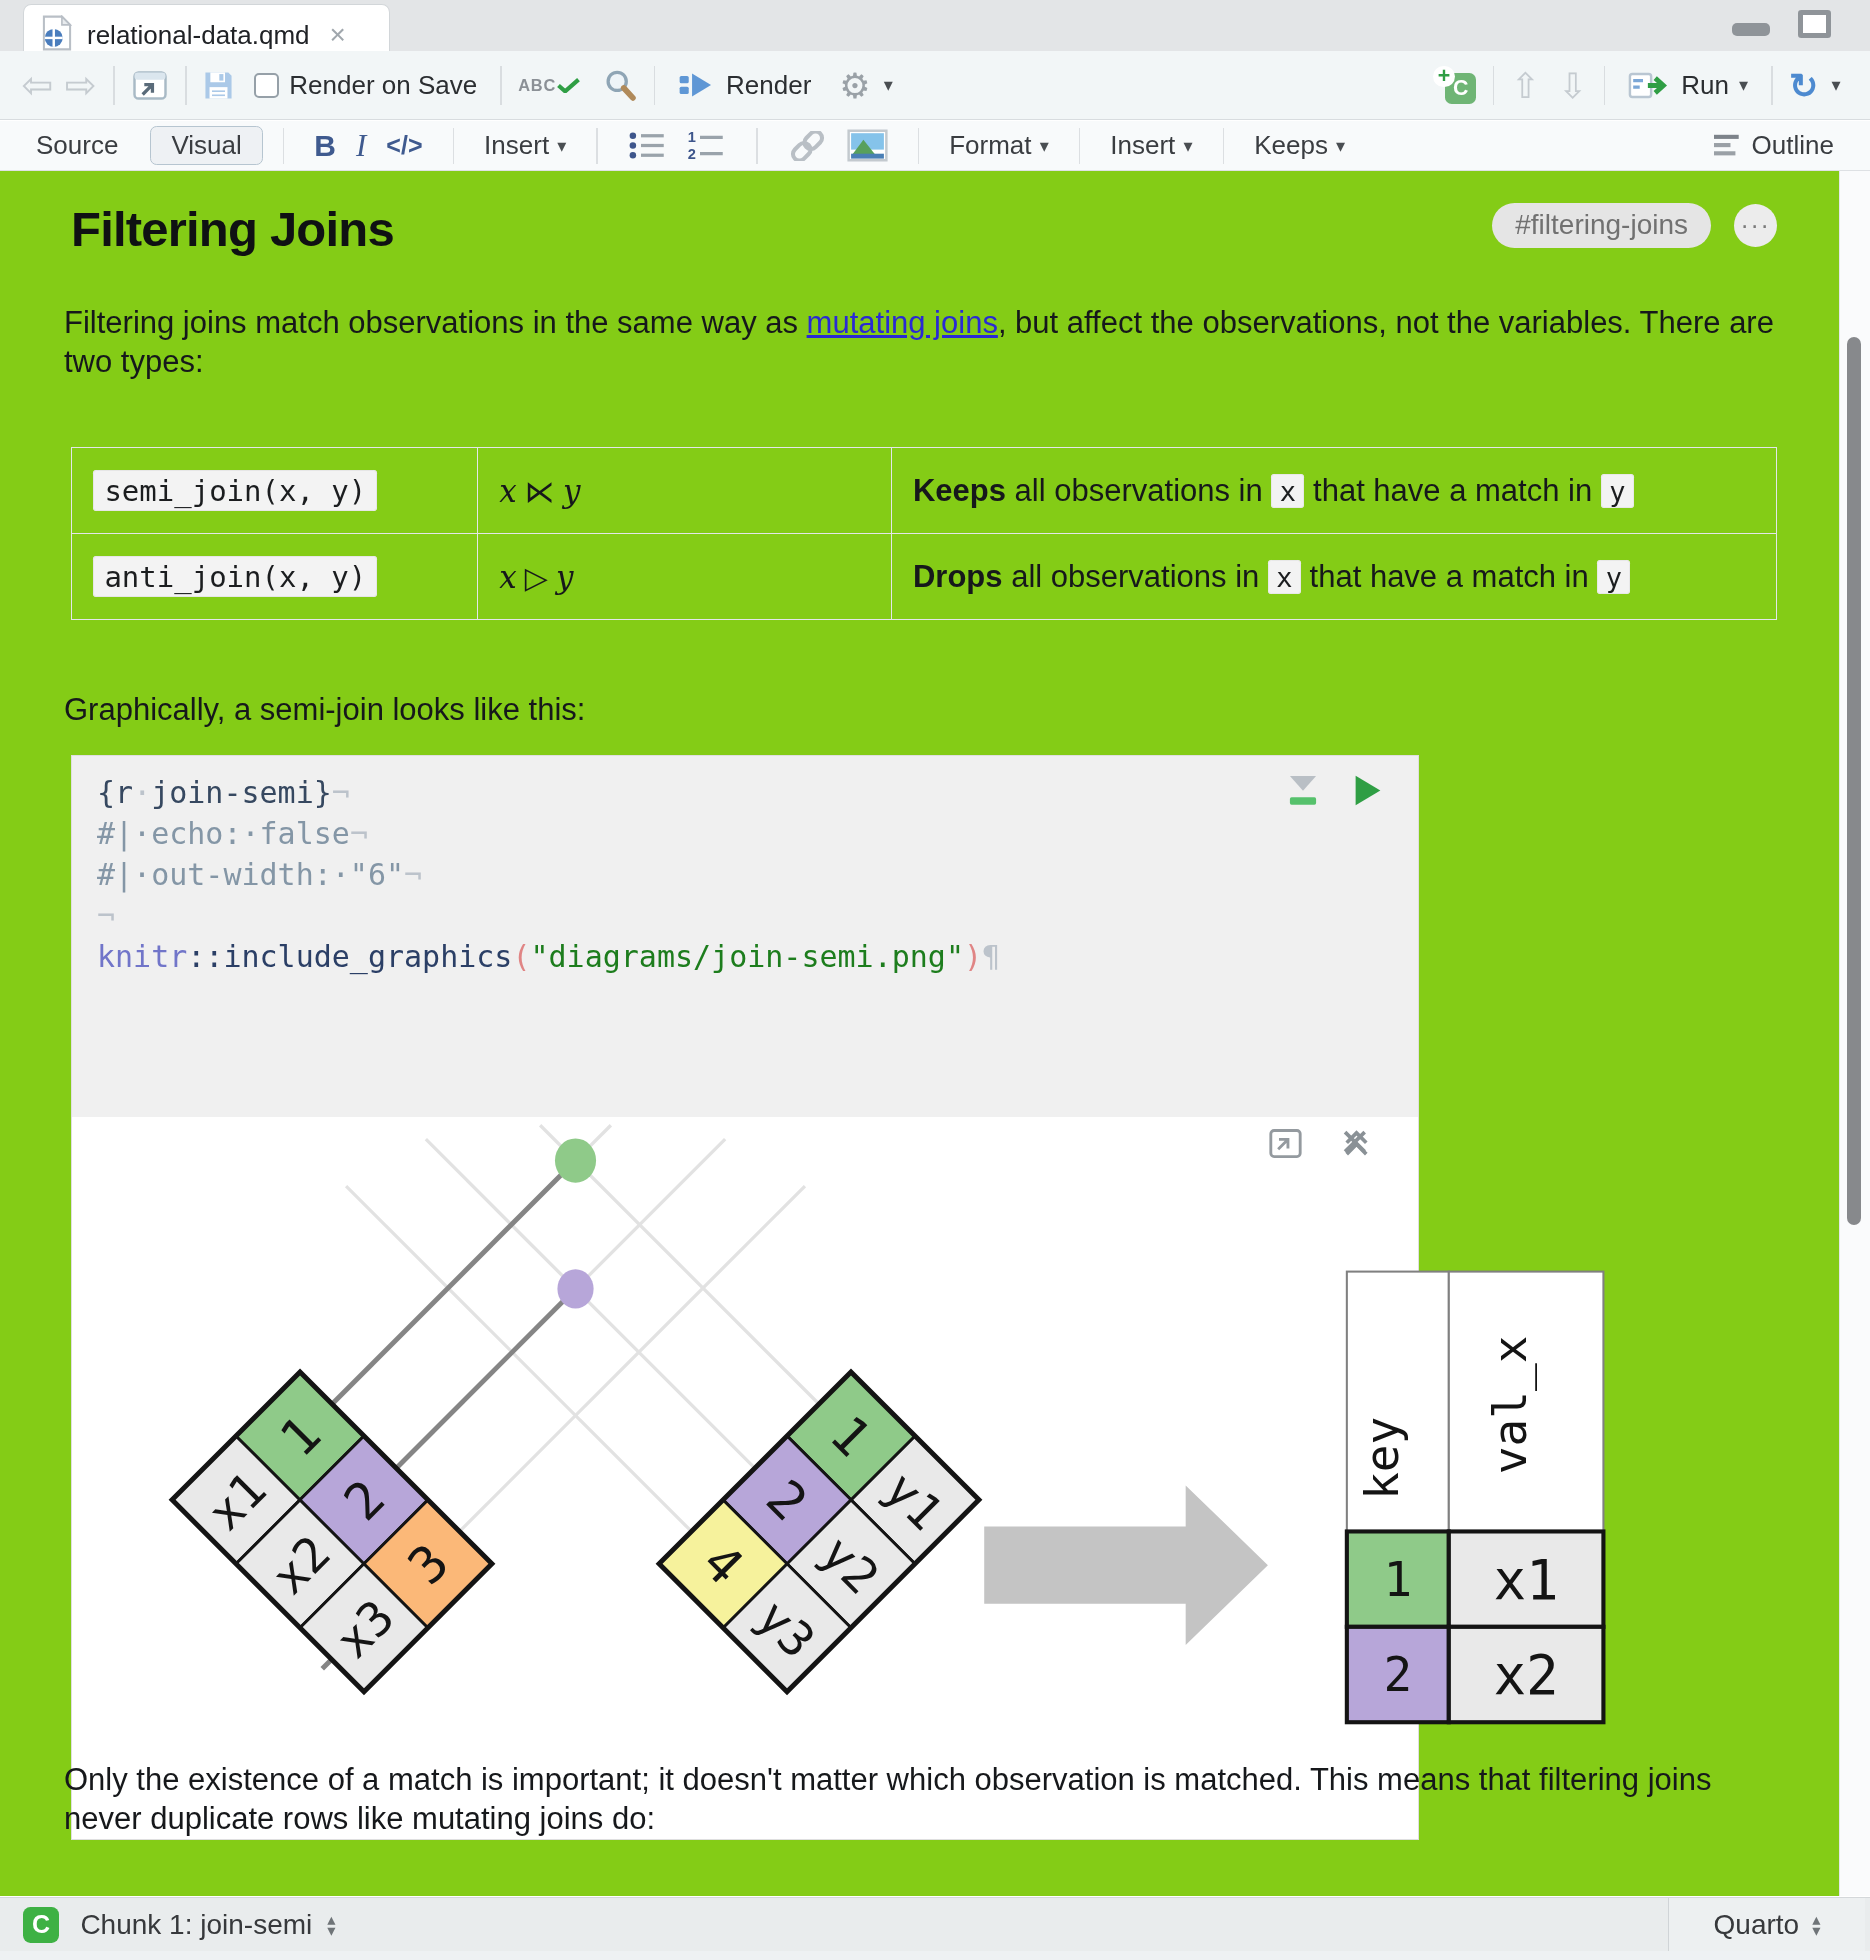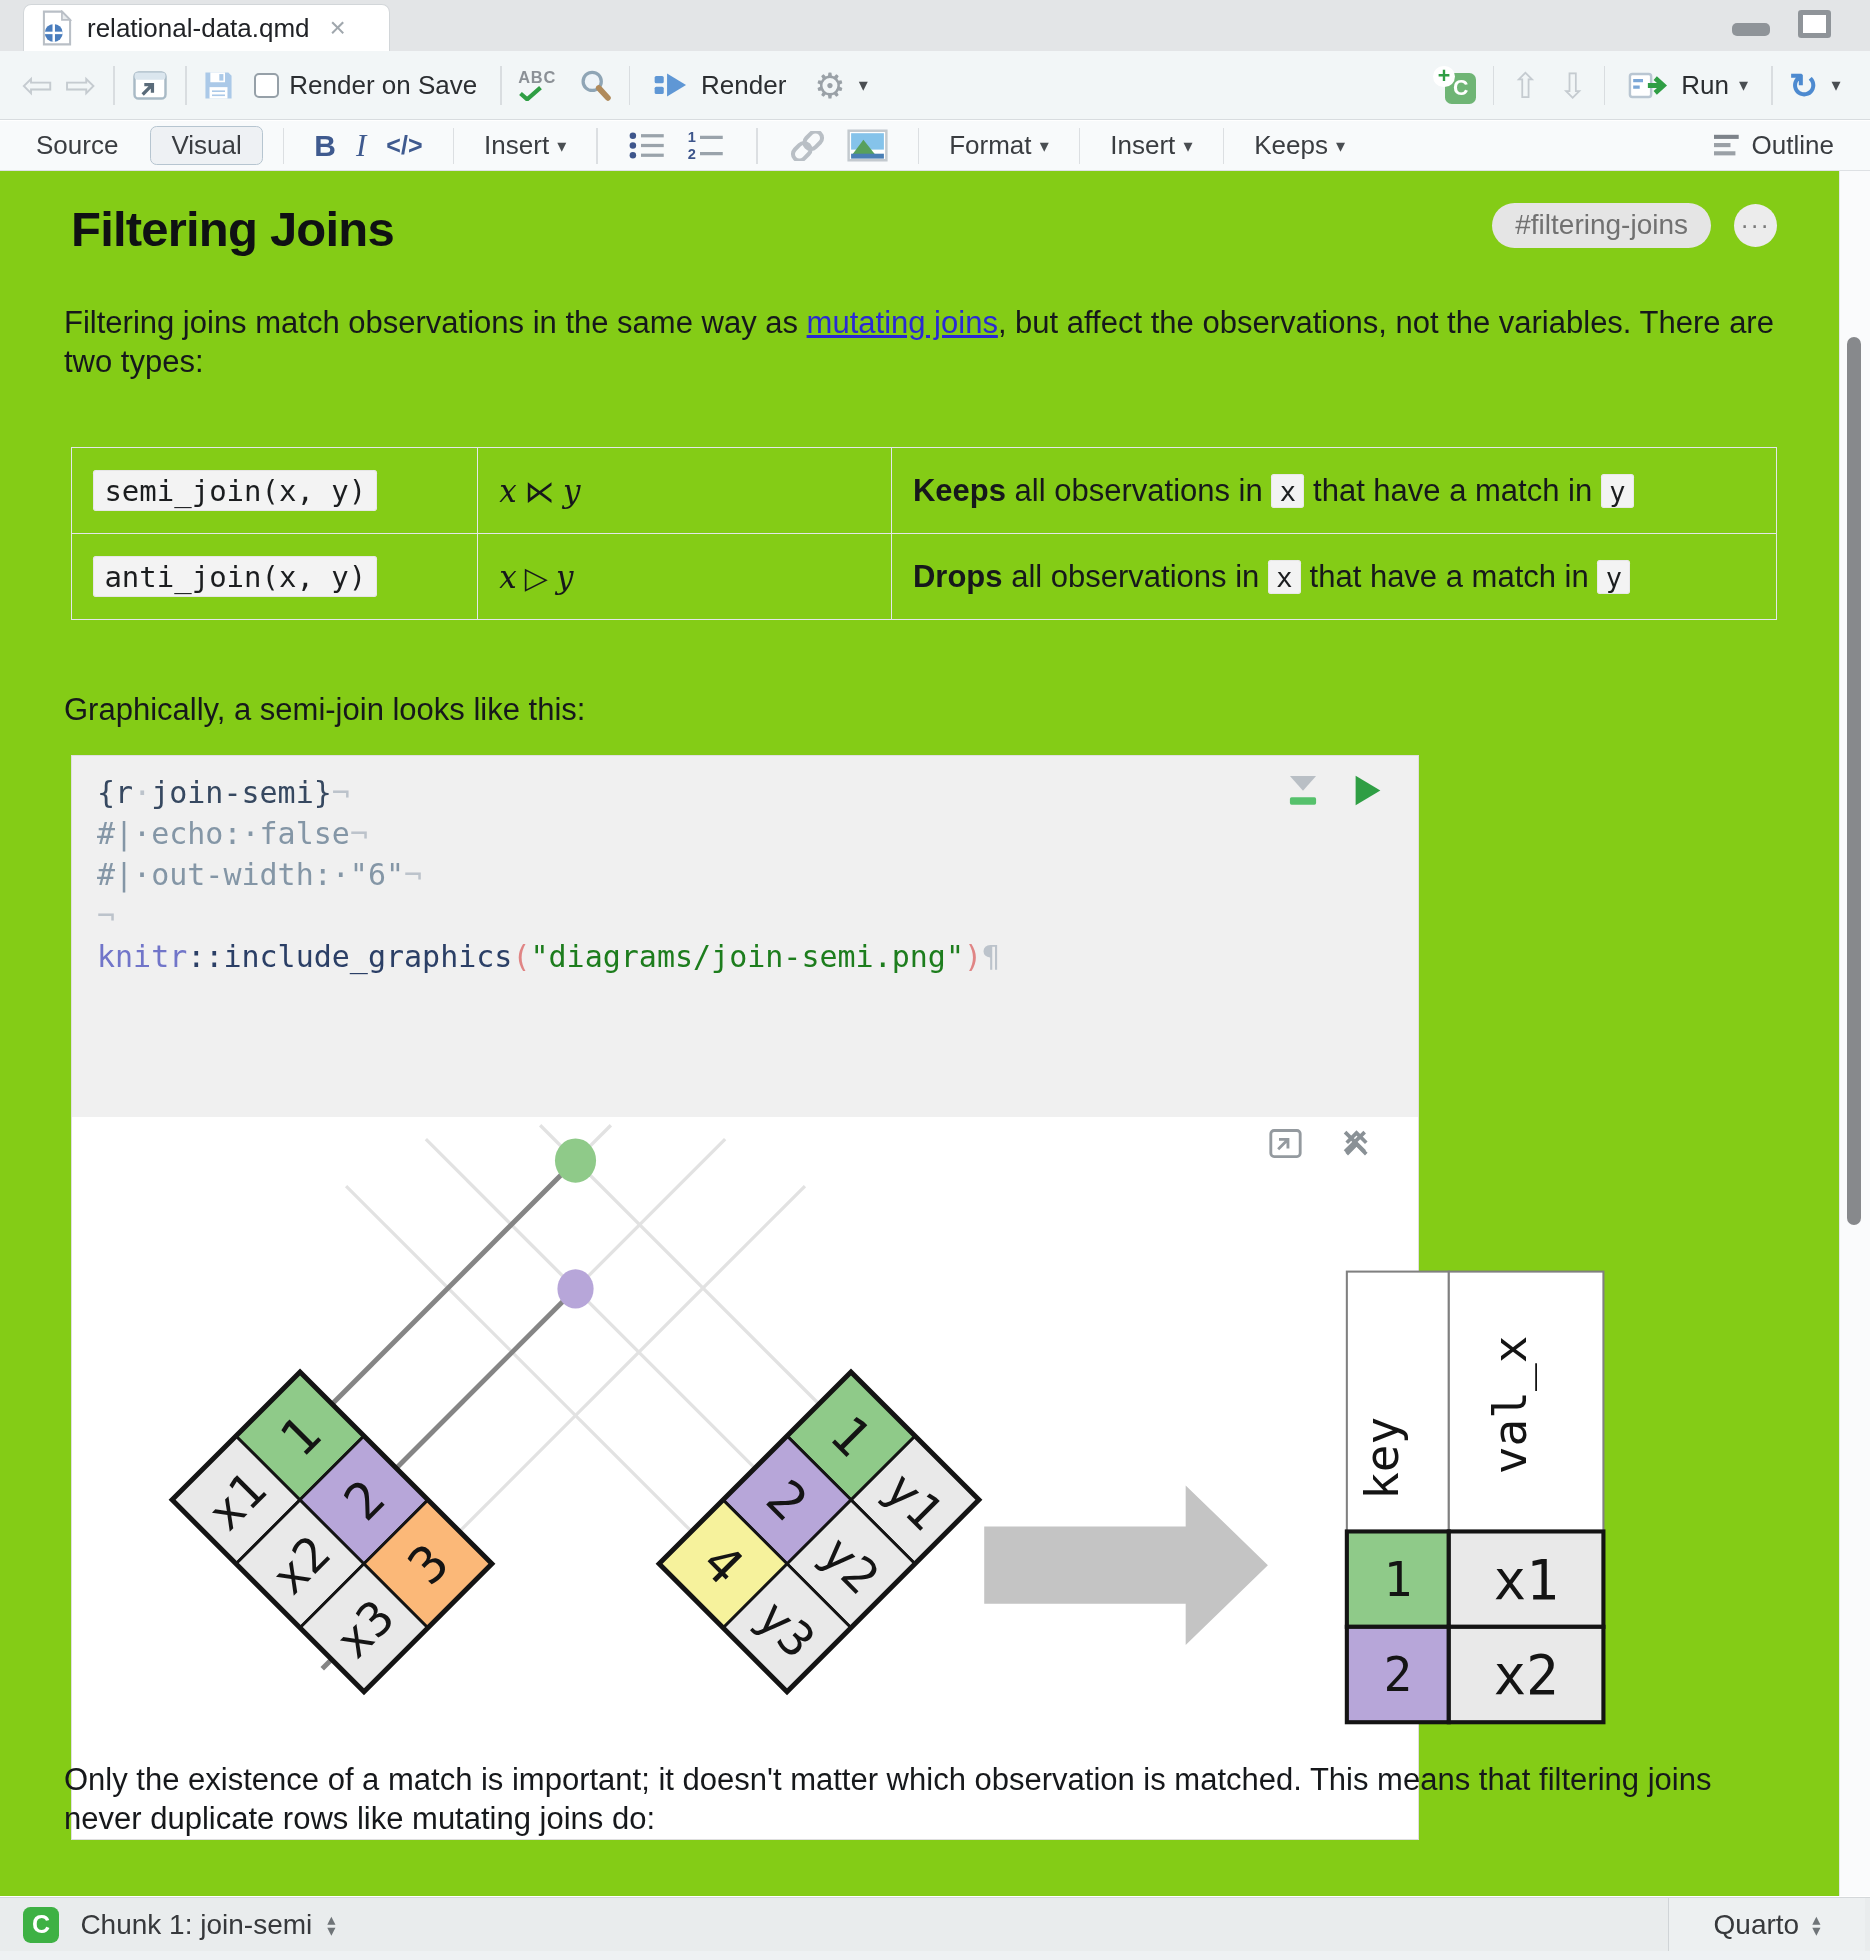--- a/index.html
+++ b/index.html
@@ -1,31 +1,31 @@
 <!DOCTYPE html>
 <html style="font-size:13px"><head>
 <meta charset="utf-8">
 <style>
   html,body{margin:0;padding:0;background:#d6d9db;}
   #root{position:relative;width:1870px;height:1961px;background:#ffffff;overflow:hidden;
         font-family:"Liberation Sans",sans-serif;}
   
   .tabbar{position:absolute;left:0;top:0;width:1870px;height:51px;background:#e3e5e7;border-bottom:0.8px solid #cdd1d4;}
-  .tab{position:absolute;left:23px;top:4.1px;width:367px;height:47px;background:#ffffff;border:0.8px solid #d2d6d9;border-bottom:none;border-radius:8.2px 8.2px 0 0;display:flex;align-items:center;gap:15px;padding:0 18px;box-sizing:border-box;}
+  .tab{position:absolute;left:23px;top:4.1px;width:367px;height:47px;background:#ffffff;border:0.8px solid #d2d6d9;border-bottom:none;border-radius:8.2px 8.2px 0 0;display:flex;align-items:flex-end;gap:15px;padding:0 18px;box-sizing:border-box;}
   .tab-title{font-size:26px;color:#202226;}
   .tab-close{font-size:28px;color:#a0a7ad;margin-left:5px;}
   .win-min{position:absolute;right:100px;top:23px;width:38px;height:13px;background:#8f9499;border-radius:5px;}
   .win-max{position:absolute;right:39px;top:10px;width:33px;height:28px;border:5px solid #8f9499;border-radius:3.3px;box-sizing:border-box;background:#fff;}
   
   .toolbar{position:absolute;left:0;top:51px;width:1870px;height:69px;background:#f2f6f7;border-bottom:0.8px solid #d8dcdf;display:flex;align-items:center;padding:0 21.4px;box-sizing:border-box;font-size:26px;color:#2b2e31;}
   .tsep{width:1.6px;height:39px;background:#d9dde0;margin:0 16.4px;flex:0 0 auto;}
   .tbtn{display:flex;align-items:center;gap:10px;margin:0 6.6px;flex:0 0 auto;}
   .navarrow{font-size:38px;color:#c5cbd0;line-height:1;}
   .checkbox{width:25px;height:25px;background:#fff;border:2.5px solid #96a0a8;border-radius:5px;box-sizing:border-box;}
-  .abc{display:flex;flex-direction:column;line-height:1;}
+  .abc{display:flex;flex-direction:row;align-items:center;line-height:1;}
   .abc-txt{font-size:16.4px;font-weight:bold;color:#8b9096;letter-spacing:0.8px;}
   .caret{font-size:18px;color:#4a4e52;}
   .spacer{flex:1;}
   .rerun{font-size:35px;color:#4d8ad0;font-weight:bold;line-height:1;}
   .gear{font-size:35px;color:#9aa1a7;line-height:1;}
   .pluschunk{position:relative;width:43px;height:38px;}
   .cbox{position:absolute;right:0;bottom:0;width:31px;height:31px;background:#6fb575;border-radius:6.6px;color:#fff;font-weight:bold;font-size:21.4px;display:flex;align-items:center;justify-content:center;}
   .cplus{position:absolute;left:0;top:0;width:21.4px;height:21.4px;background:#fff;border-radius:50%;color:#2f9e44;font-size:21.4px;font-weight:bold;display:flex;align-items:center;justify-content:center;line-height:1;}
   
   .formatbar{position:absolute;left:0;top:121px;width:1870px;height:50px;background:#f8fafb;border-bottom:0.8px solid #dee1e4;display:flex;align-items:center;padding:0 36px;box-sizing:border-box;font-size:26px;color:#3a3d41;}

